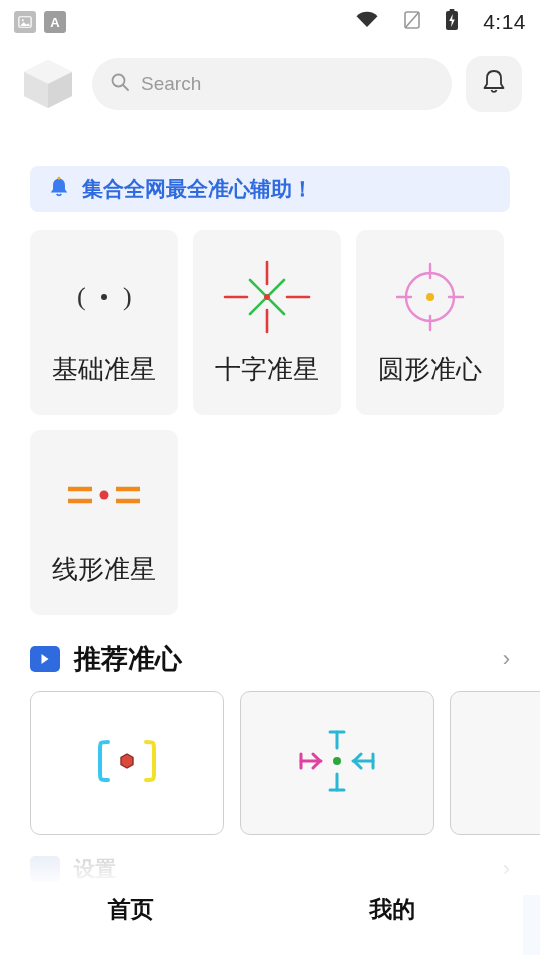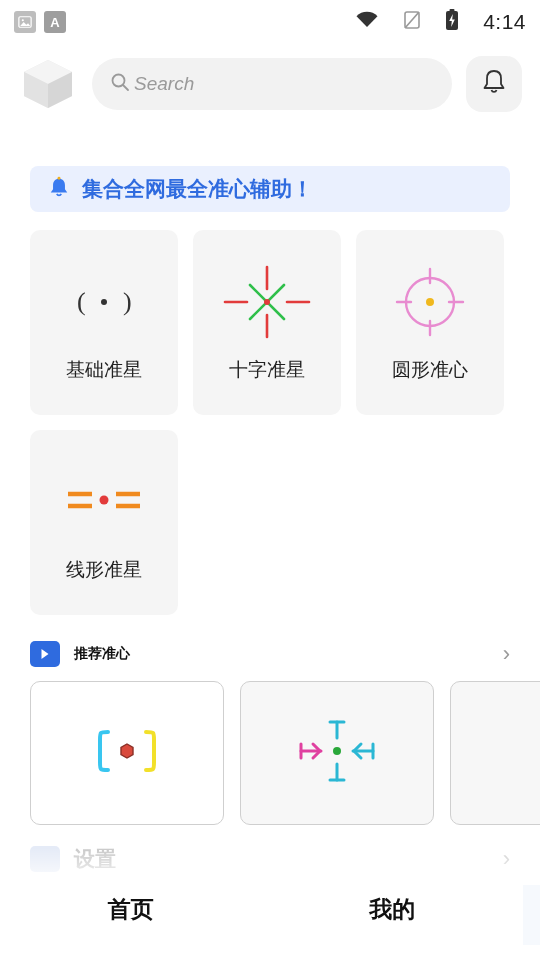--- a/index.html
+++ b/index.html
@@ -41,22 +41,21 @@
   }
   .logo-cube { width:60px; height:60px; position:relative; flex:0 0 auto; }
   .searchbar {
     flex:1;
     height:52px;
     background:#f2f2f2;
     border-radius:26px;
     display:flex;
     align-items:center;
     padding:0 18px;
-    gap:4px;
-    font-style:italic;
+    gap:11px;
   }
   .search-placeholder { color:#9a9a9a; font-size:19px; }
   .bell-btn {
     width:56px; height:56px;
     background:#f2f2f2;
     border-radius:16px;
     display:flex; align-items:center; justify-content:center;
     flex:0 0 auto;
   }
 
@@ -84,21 +83,21 @@
     height:185px;
     background:#f5f5f5;
     border-radius:10px;
     display:flex;
     flex-direction:column;
     align-items:center;
     justify-content:center;
     gap:16px;
   }
   .card-art { height:78px; display:flex; align-items:center; justify-content:center; }
-  .card-label { font-size:19px; color:#222; }
+  .card-label { font-size:26px; color:#222; }
 
   
   .section-head {
     display:flex;
     align-items:center;
     gap:14px;
     padding:26px 30px 0 30px;
   }
   .sec-icon {
     width:30px; height:26px;
@@ -108,21 +107,21 @@
   }
   .sec-icon:after {
     content:"";
     position:absolute; left:50%; top:50%;
     transform:translate(-50%,-50%);
     width:0; height:0;
     border-left:7px solid #fff;
     border-top:5px solid transparent;
     border-bottom:5px solid transparent;
   }
-  .sec-title { font-size:14px; font-weight:bold; color:#111; }
+  .sec-title { font-size:27px; font-weight:bold; color:#111; }
   .chev { margin-left:auto; color:#9a9a9a; font-size:22px; }
 
   
   .rec-row {
     display:flex;
     gap:16px;
     padding:14px 0 0 30px;
     overflow:hidden;
   }
   .rec-card {

